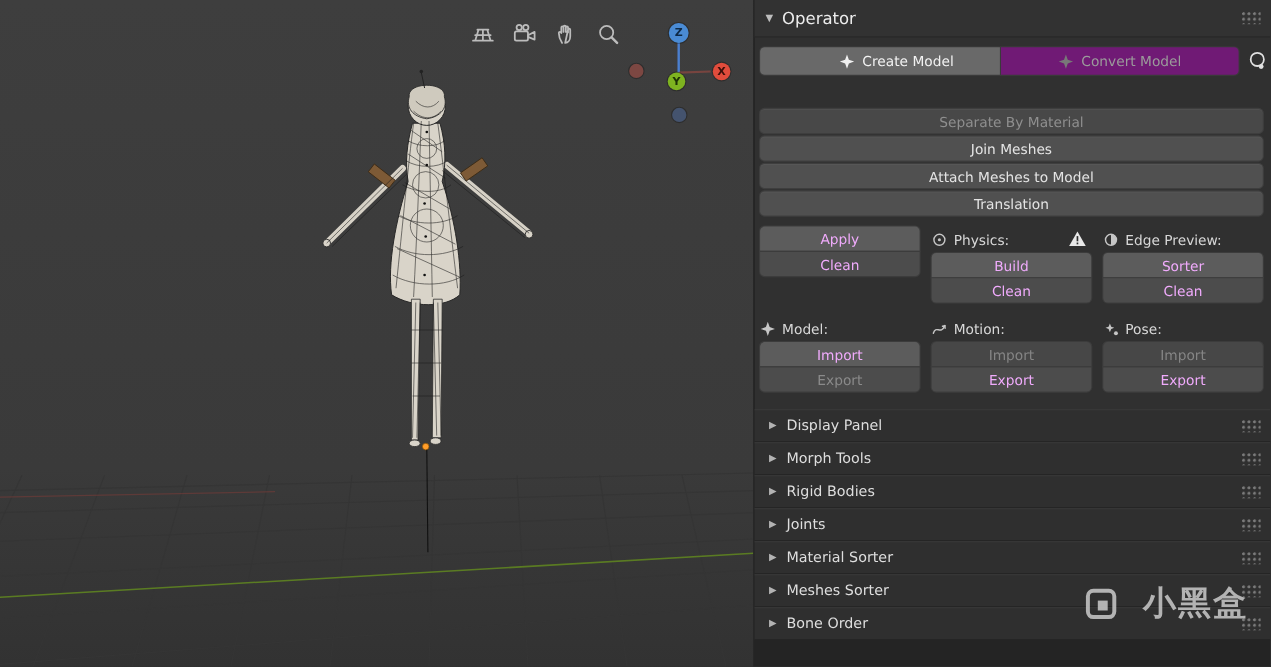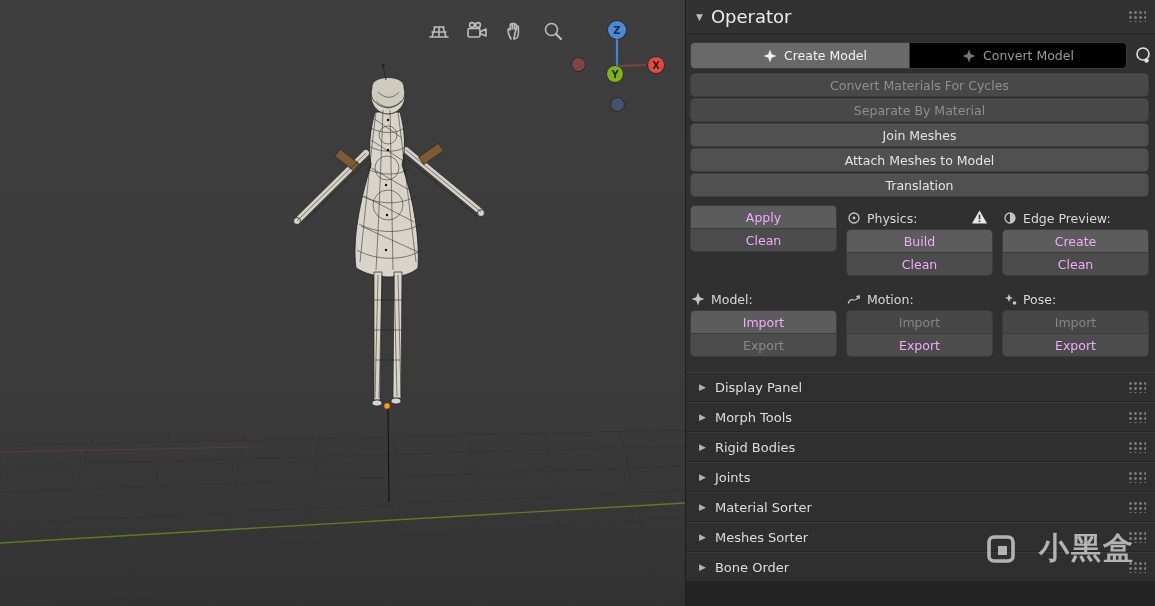--- a/index.html
+++ b/index.html
@@ -22,31 +22,31 @@
   .ball.y{width:16px;height:16px;background:#7eb320;color:#1d3305;}
   .ball.nx{width:13px;height:13px;background:#7c4742;}
   .ball.nz{width:13px;height:13px;background:#44536e;}
 
   
   #panel{position:absolute;left:685px;top:0;width:470px;height:606px;background:#303030;
          border-left:1px solid #1f1f1f;box-sizing:border-box;color:#e4e4e4;}
   .p-header{position:absolute;top:0;left:0;width:100%;height:34px;display:flex;align-items:center;
             gap:8px;padding-left:10px;box-sizing:border-box;background:#323232;border-bottom:1px solid #272727;cursor:pointer;}
   .tri{color:#bdbdbd;font-size:9px;}
-  .p-title{color:#ececec;font-size:18px;}
+  .p-title{color:#ececec;font-size:15px;}
   .grip{width:17px;height:11px;opacity:.8;cursor:grab;
         background-image:radial-gradient(circle at 1.5px 1.5px,#8d8d8d 1.1px,transparent 1.6px);
         background-size:5px 5px;}
   .hdr-grip{position:absolute;right:9px;top:11px;}
 
   .tabs{position:absolute;top:43px;left:5px;width:457px;height:25px;}
   .tab{position:absolute;top:0;height:25px;display:flex;align-items:center;justify-content:center;
        gap:7px;font-size:12.5px;cursor:pointer;box-shadow:0 0 0 1px #3a3a3a;}
   .tab.active{left:0;width:248px;background:#696969;color:#f2f2f2;border-radius:4px 0 0 4px;}
-  .tab.inactive{left:219px;width:216px;background:#000000;color:#9b9b9b;border-radius:0 4px 4px 0;}
+  .tab.inactive{left:219px;width:216px;background:#701a75;color:#9b9b9b;border-radius:0 4px 4px 0;}
   .preset-btn{position:absolute;left:441px;top:1px;width:22px;height:22px;display:flex;
               align-items:center;justify-content:center;cursor:pointer;}
 
   .btn{position:absolute;left:5px;width:457px;height:22px;background:#505050;border-radius:4px;
        color:#e4e4e4;font-size:12.5px;display:flex;align-items:center;justify-content:center;
        box-shadow:inset 0 1px 0 rgba(255,255,255,.04),0 0 0 1px #3e3e3e;cursor:pointer;box-sizing:border-box;}
   .btn.disabled{color:#8f8f8f;background:#484848;}
   .a0{top:74px}.a1{top:99px}.a2{top:124px}.a3{top:149px}.a4{top:174px}
 
   .col{position:absolute;width:145px;}
@@ -241,21 +241,20 @@
         <span>Convert Model</span>
       </div>
       <div class="preset-btn">
         <svg width="18" height="18" viewBox="0 0 18 18">
             <circle cx="9" cy="8" r="6" fill="none" stroke="#e0e0e0" stroke-width="1.6"></circle>
             <circle cx="12.5" cy="14.5" r="2.2" fill="#e0e0e0"></circle>
           </svg>
       </div>
     </div>
 
-    <div class="btn disabled a0">Convert Materials For Cycles</div>
     <div class="btn disabled a1">Separate By Material</div>
     <div class="btn a2">Join Meshes</div>
     <div class="btn a4">Translation</div>
     <div class="btn a3">Attach Meshes to Model</div>
 
     <div class="col c1 trow">
       <div class="sbtn">Apply</div>
       <div class="sbtn bottom">Clean</div>
     </div>
 
@@ -283,21 +282,21 @@
     <div class="col c3 trow">
       <div class="sec-h">
         <span class="ic">
           <svg viewBox="0 0 14 14">
               <circle cx="7" cy="7" r="5"></circle>
               <path d="M7,2 A5,5 0 0 1 7,12 Z" fill="#c6c6c6" stroke="none"></path>
             </svg>
         </span>
         <span>Edge Preview:</span>
       </div>
-      <div class="sbtn">Create</div>
+      <div class="sbtn">Sorter</div>
       <div class="sbtn bottom">Clean</div>
     </div>
 
     <div class="col c1 iorow">
       <div class="sec-h">
         <span class="ic">
           <svg viewBox="0 0 14 14">
               <path d="M7,0.5 L8.7,5.3 L13.5,7 L8.7,8.7 L7,13.5 L5.3,8.7 L0.5,7 L5.3,5.3 Z" fill="#c6c6c6" stroke="none"></path>
             </svg>
         </span>

